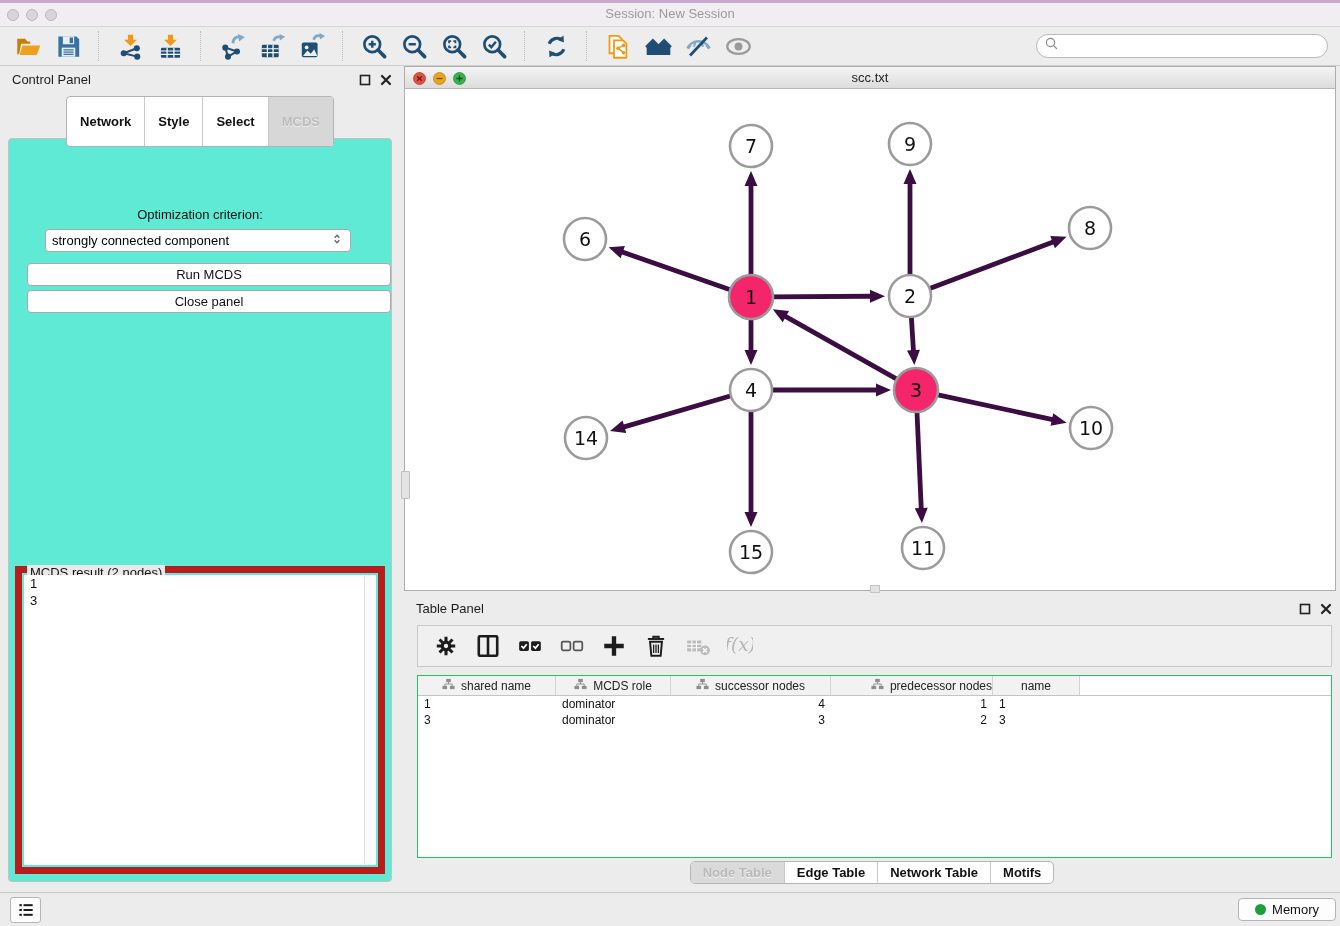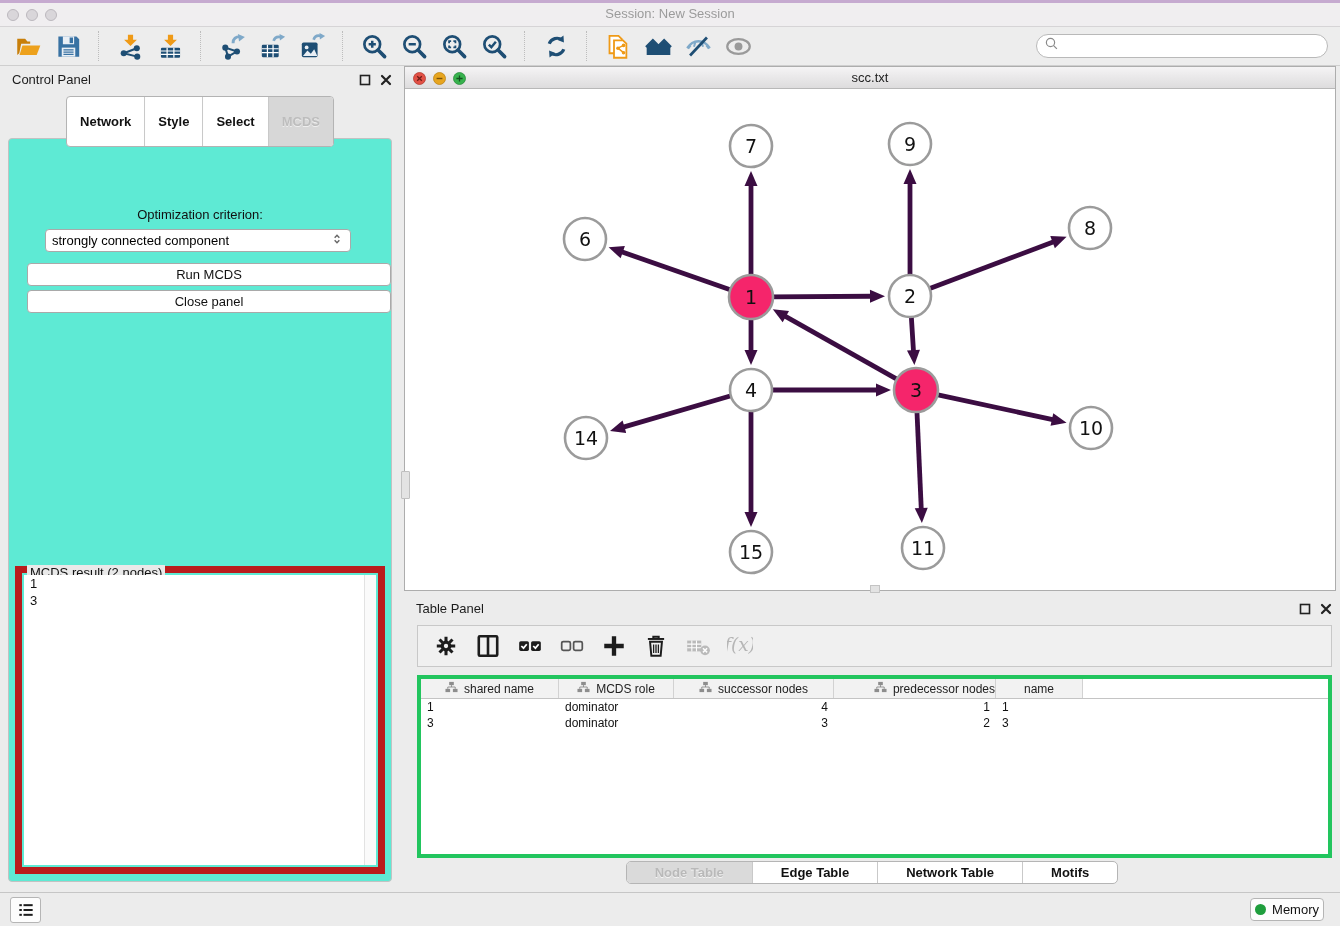--- a/index.html
+++ b/index.html
@@ -58,40 +58,40 @@
   .net-canvas{position:absolute;left:0;right:0;top:21px;bottom:0;}
   .grip-left{position:absolute;left:-4px;top:404px;width:7px;height:26px;background:#e3e3e3;
              border:1px solid #c0c0c0;border-radius:1px;}
   .grip-bottom{position:absolute;left:50%;bottom:-3px;width:8px;height:6px;background:#e3e3e3;border:1px solid #c4c4c4;}
   
   .table-panel{position:absolute;left:404px;top:595px;width:936px;height:293px;}
   .tp-toolbar{position:absolute;left:13px;right:8px;top:30px;height:42px;background:#f0f0f0;
               border:1px solid #c8c8c8;display:flex;align-items:center;gap:14px;padding-left:14px;box-sizing:border-box;}
   .tp-btn{width:28px;height:28px;display:flex;align-items:center;justify-content:center;}
   .tp-table{position:absolute;left:13px;right:8px;top:80px;bottom:30px;background:#fff;
-            border:4px solid #22c55e;overflow:hidden;}
+            border:1px solid #22c55e;overflow:hidden;}
   .tbl-header{display:flex;height:19px;border-bottom:1px solid #c4c4c4;}
   .tbl-hcell{background:#f2f2f2;border-right:1px solid #d2d2d2;display:flex;align-items:center;
              justify-content:center;gap:6px;font-size:12px;color:#222;box-sizing:border-box;}
   .tbl-row{display:flex;height:16px;}
   .tbl-cell{font-size:12px;color:#111;padding:0 6px;box-sizing:border-box;line-height:16px;
             white-space:nowrap;overflow:hidden;}
   .tp-tabs{position:absolute;left:0;right:0;bottom:4px;display:flex;justify-content:center;}
   .tp-tabgroup{display:inline-flex;border:1px solid #b5b5b5;border-radius:5px;overflow:hidden;
                background:#fff;font-size:13px;font-weight:bold;}
-  .tp-tab{padding:3px 28px;border-left:1px solid #c9c9c9;color:#111;white-space:nowrap;}
+  .tp-tab{padding:3px 12px;border-left:1px solid #c9c9c9;color:#111;white-space:nowrap;}
   .tp-tab:first-child{border-left:none;}
   .tp-tab.active{background:#dadada;color:#b9b9b9;text-shadow:0 1px 0 #f4f4f4;}
   
   .statusbar{position:absolute;left:0;right:0;bottom:0;height:33px;background:#ececec;
              border-top:1px solid #c6c6c6;}
   .sb-left{position:absolute;left:10px;top:4px;width:29px;height:24px;background:#fdfdfd;
            border:1px solid #b5b5b5;border-radius:3px;display:flex;align-items:center;justify-content:center;}
-  .sb-mem{position:absolute;right:16px;top:5px;height:23px;background:#fdfdfd;border:1px solid #b5b5b5;
-          border-radius:4px;display:flex;align-items:center;gap:6px;padding:0 4px;font-size:13px;color:#111;box-sizing:border-box;}
+  .sb-mem{position:absolute;right:4px;top:5px;height:23px;background:#fdfdfd;border:1px solid #b5b5b5;
+          border-radius:4px;display:flex;align-items:center;gap:6px;padding:0 16px;font-size:13px;color:#111;box-sizing:border-box;}
   .mem-dot{width:11px;height:11px;border-radius:50%;}
 </style>
 </head>
 <body>
 
 <div class="app">
 
   <div class="titlebar">
     <div class="traffic-main">
       <span></span>

